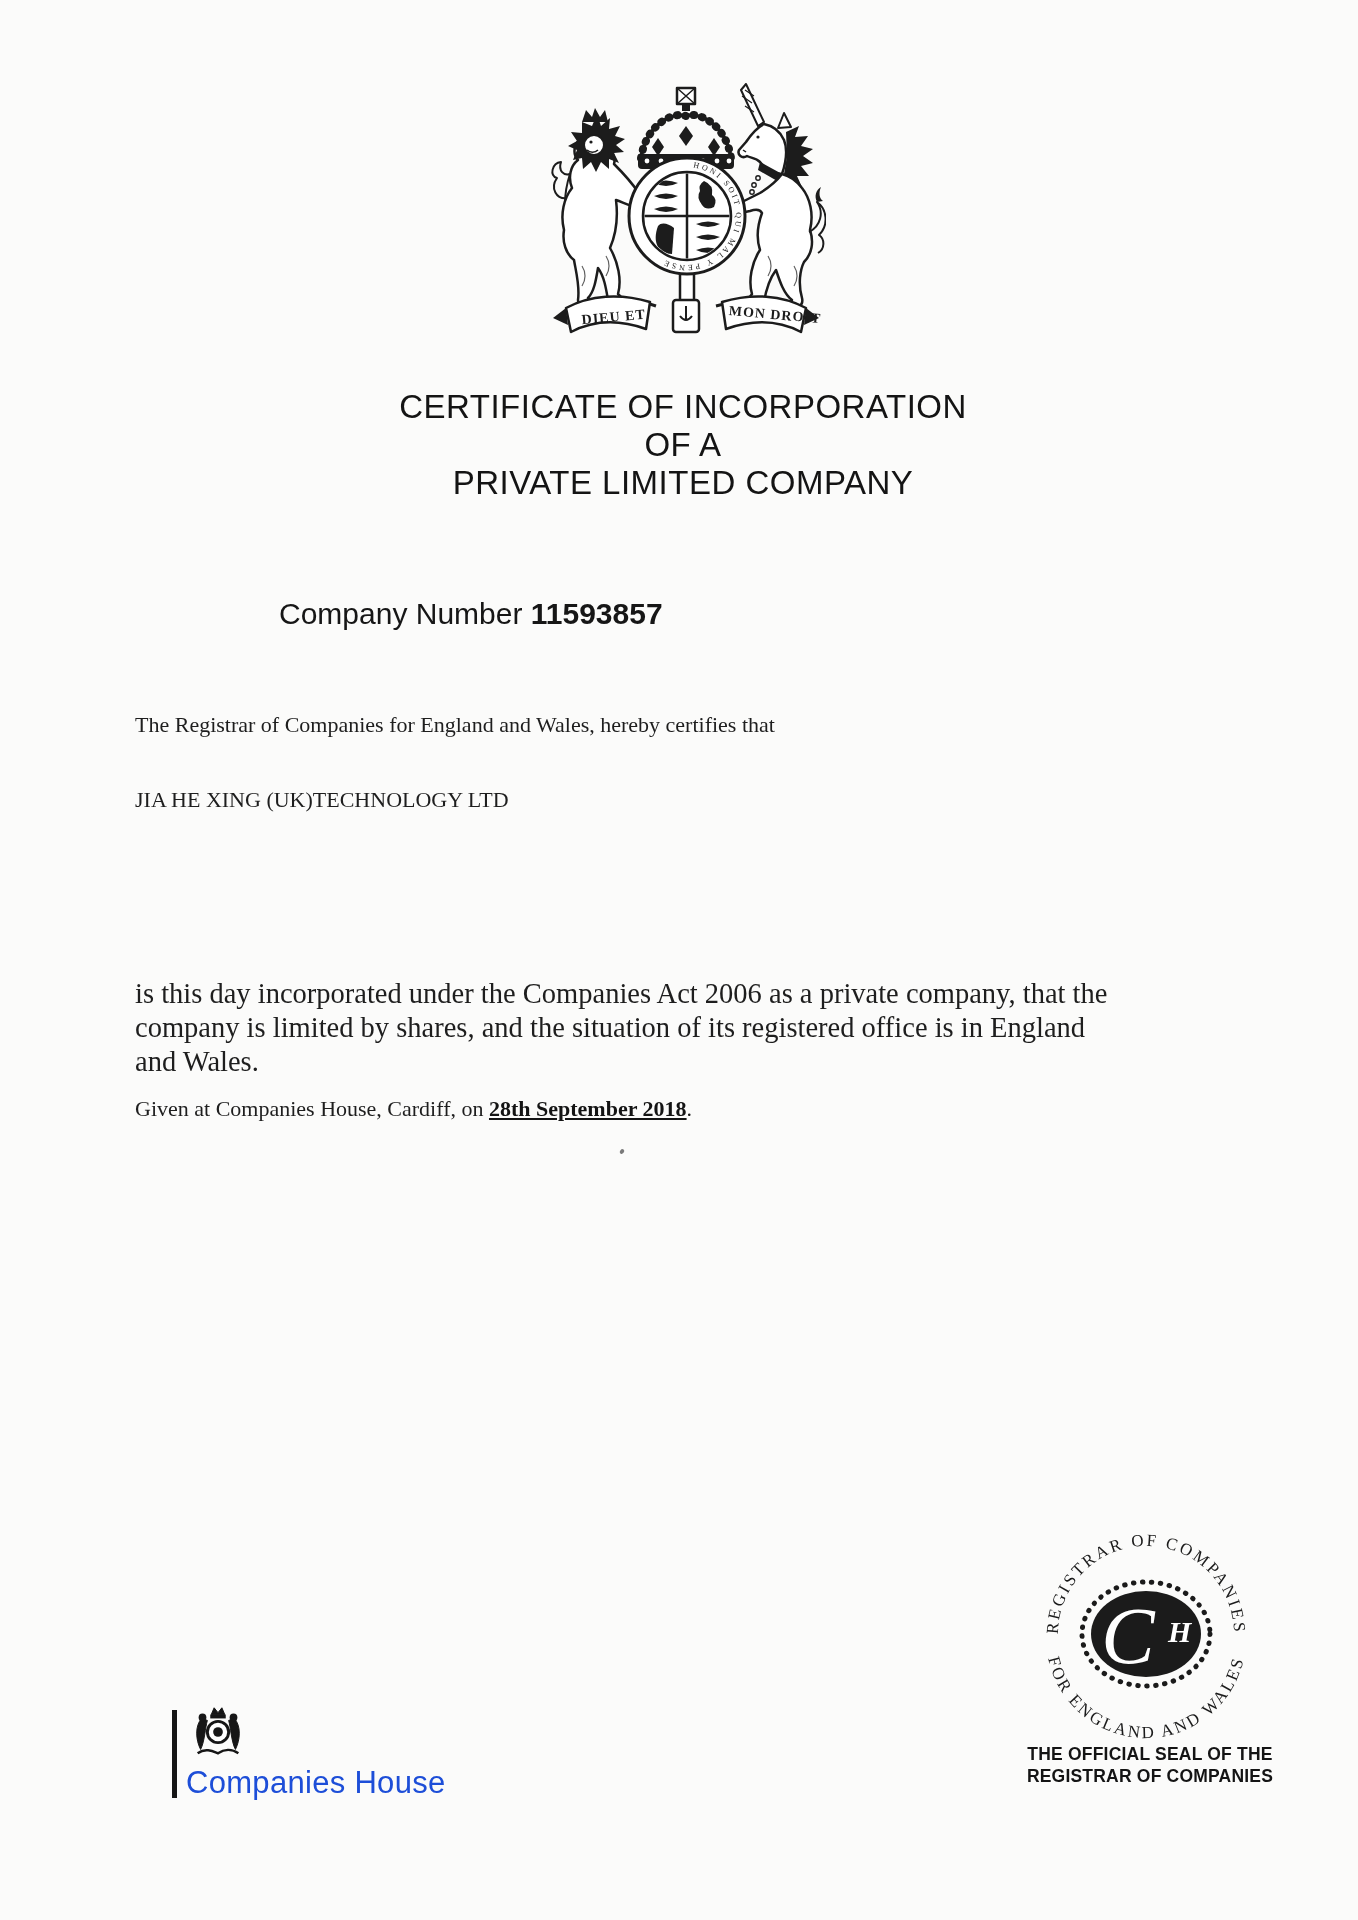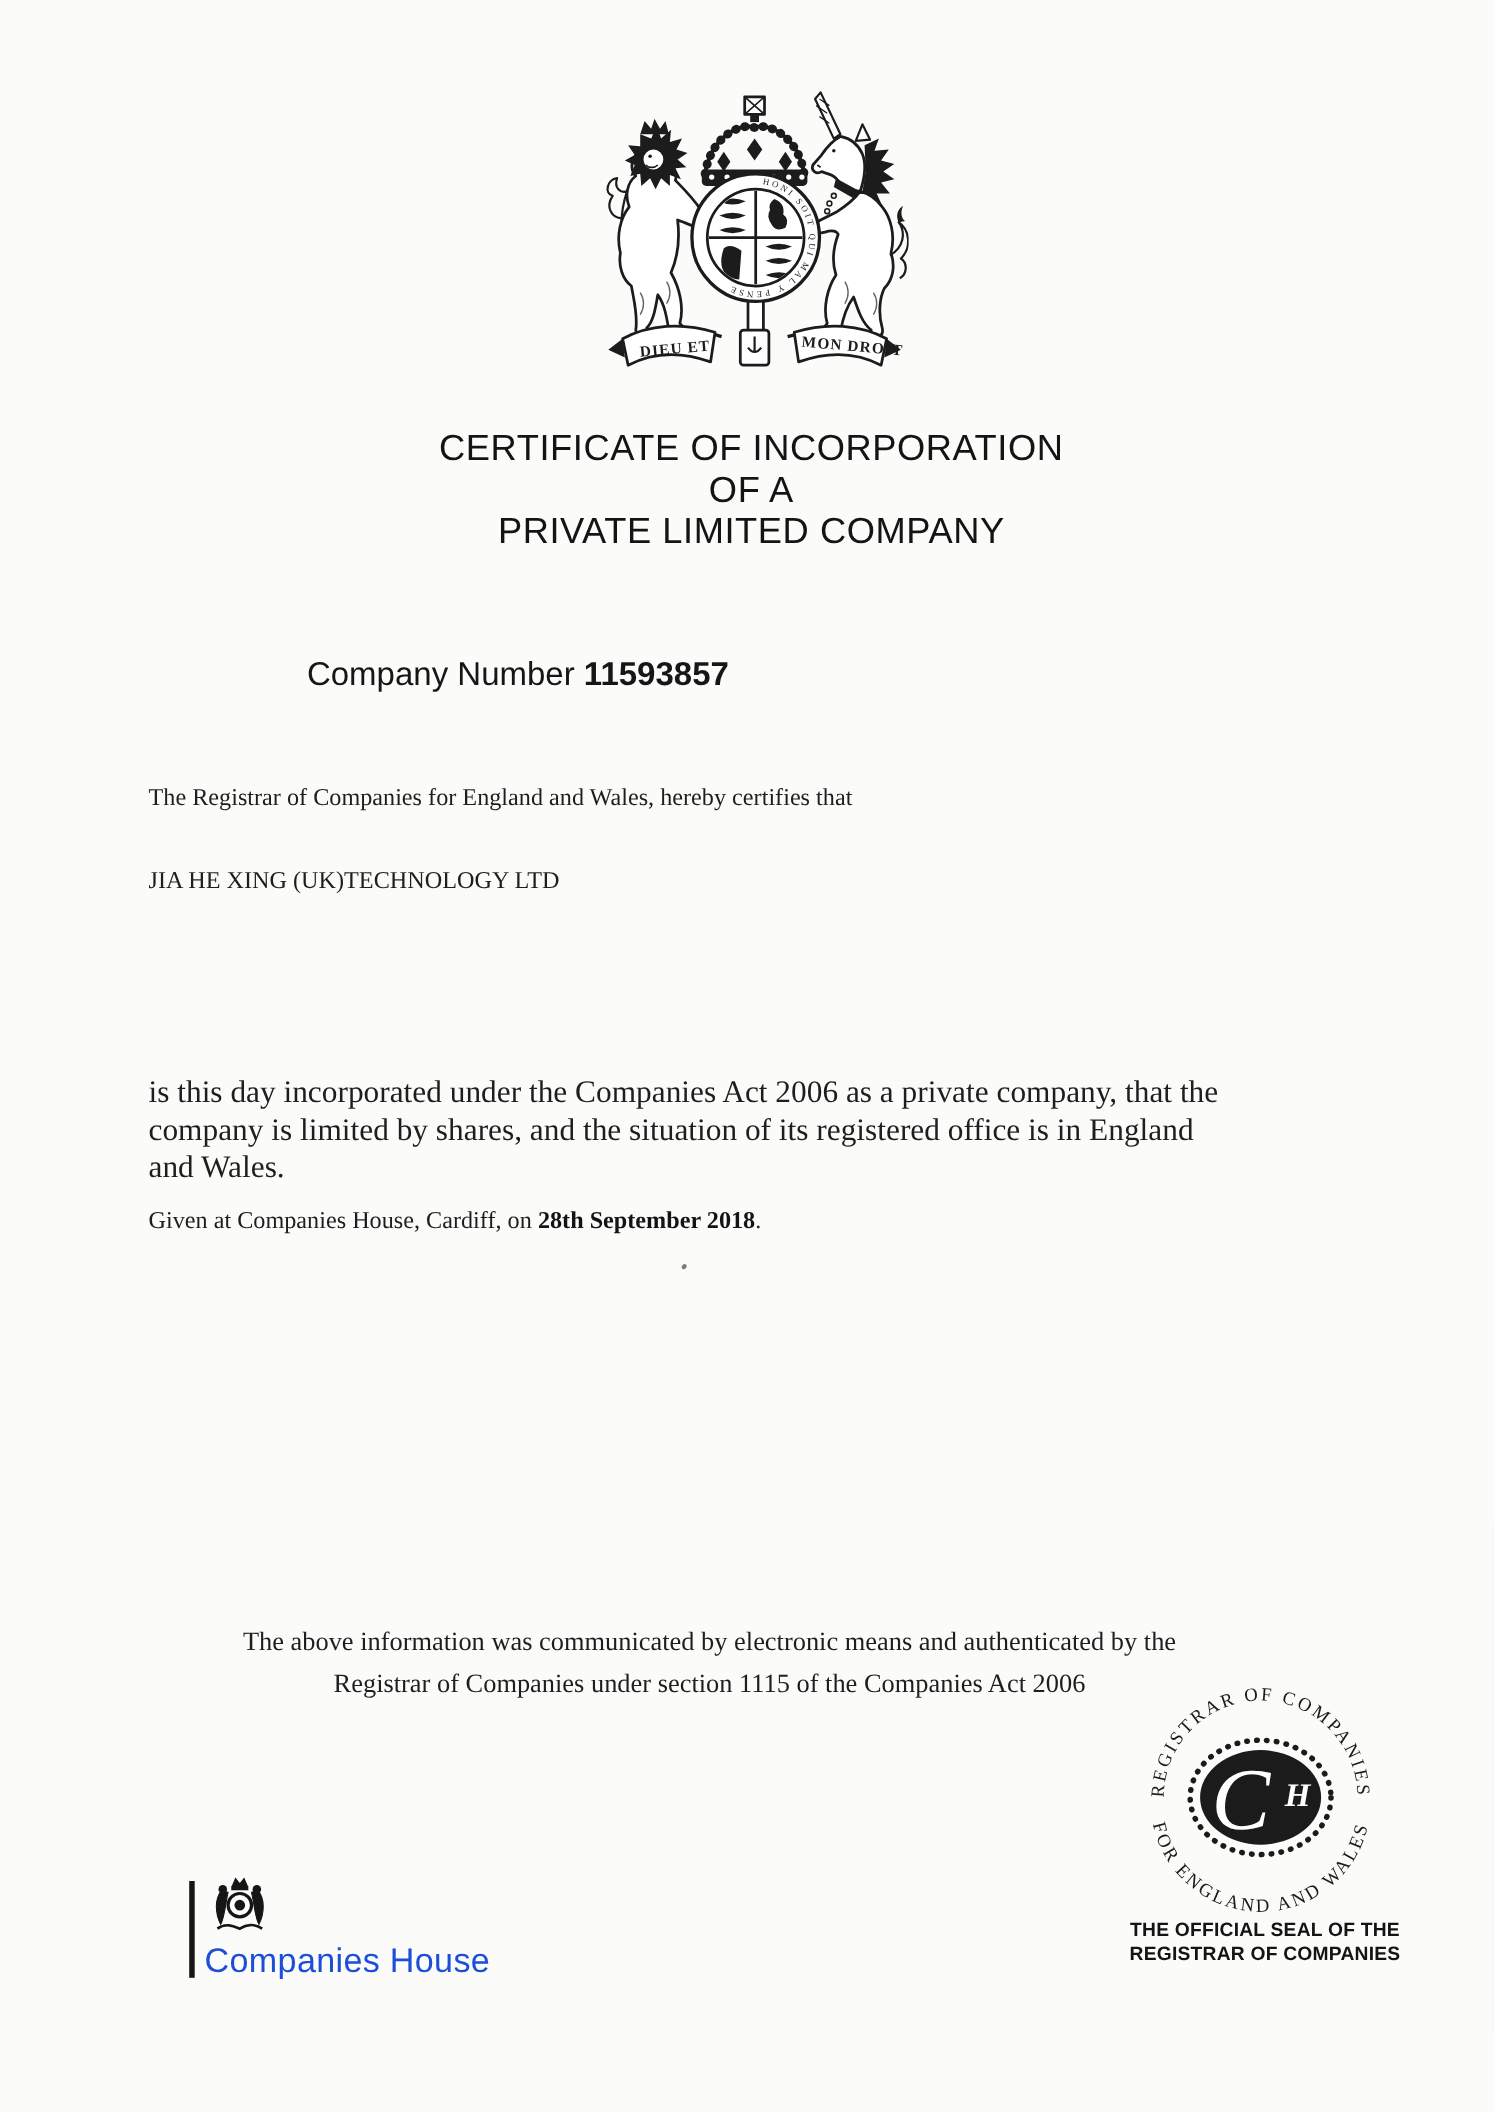--- a/index.html
+++ b/index.html
@@ -18,21 +18,21 @@
   }
   .company-number{
     left:279px;top:597px;width:808px;
     font-size:30px;color:#161616;
   }
   .company-number .num{font-weight:bold;}
 
   .body-line{left:135px;font-size:22px;color:#1e1e1e;white-space:nowrap;}
   .para{left:135px;top:929px;font-size:28.5px;line-height:34px;color:#1e1e1e;margin-top:48px;}
   .para div{white-space:nowrap;}
-  .given b{font-weight:bold;color:#141414;}
+  .given b{font-weight:bold;color:#141414;text-decoration:underline;}
 
   .auth-block{left:130px;top:1480px;width:1030px;text-align:center;
     font-size:24px;color:#1e1e1e;}
   .auth-block div{margin-bottom:11px;white-space:nowrap;}
 
   .seal-caption{left:1024px;top:1743px;width:252px;text-align:center;
     font-weight:bold;font-size:17.5px;line-height:22px;color:#141414;
     letter-spacing:.2px;}
 
   .brand-bar{left:172px;top:1710px;width:5px;height:88px;background:#161616;}
@@ -201,24 +201,20 @@
     <div>company is limited by shares, and the situation of its registered office is in England</div>
     <div>and Wales.</div>
   </div>
 
   <div class="abs body-line given" style="top:1096px">
     <span>Given at Companies House, Cardiff, on </span><b>28th September 2018</b><span>.</span>
   </div>
 
   <div class="abs speck"></div>
 
-  <div class="abs auth-block">
-    <div>The above information was communicated by electronic means and authenticated by the</div>
-    <div>Registrar of Companies under section 1115 of the Companies Act 2006</div>
-  </div>
 
   <svg class="abs" style="left:1030px;top:1520px" width="234" height="234" viewBox="0 0 234 234">
     <defs>
       <path id="sealTop" d="M28,114 A88,88 0 0 1 204,114"></path>
       <path id="sealBot" d="M16,118 A100,100 0 0 0 216,118"></path>
     </defs>
     <ellipse cx="116" cy="114" rx="64" ry="52" fill="none" stroke="#1b1b1b" stroke-width="5" stroke-dasharray="0.5 8.5" stroke-linecap="round"></ellipse>
     <ellipse cx="116" cy="114" rx="55" ry="43" fill="#1b1b1b"></ellipse>
     <text font-size="17" letter-spacing="2.5" fill="#1b1b1b" text-anchor="middle">
       <textPath href="#sealTop" startOffset="50%">REGISTRAR OF COMPANIES</textPath>

